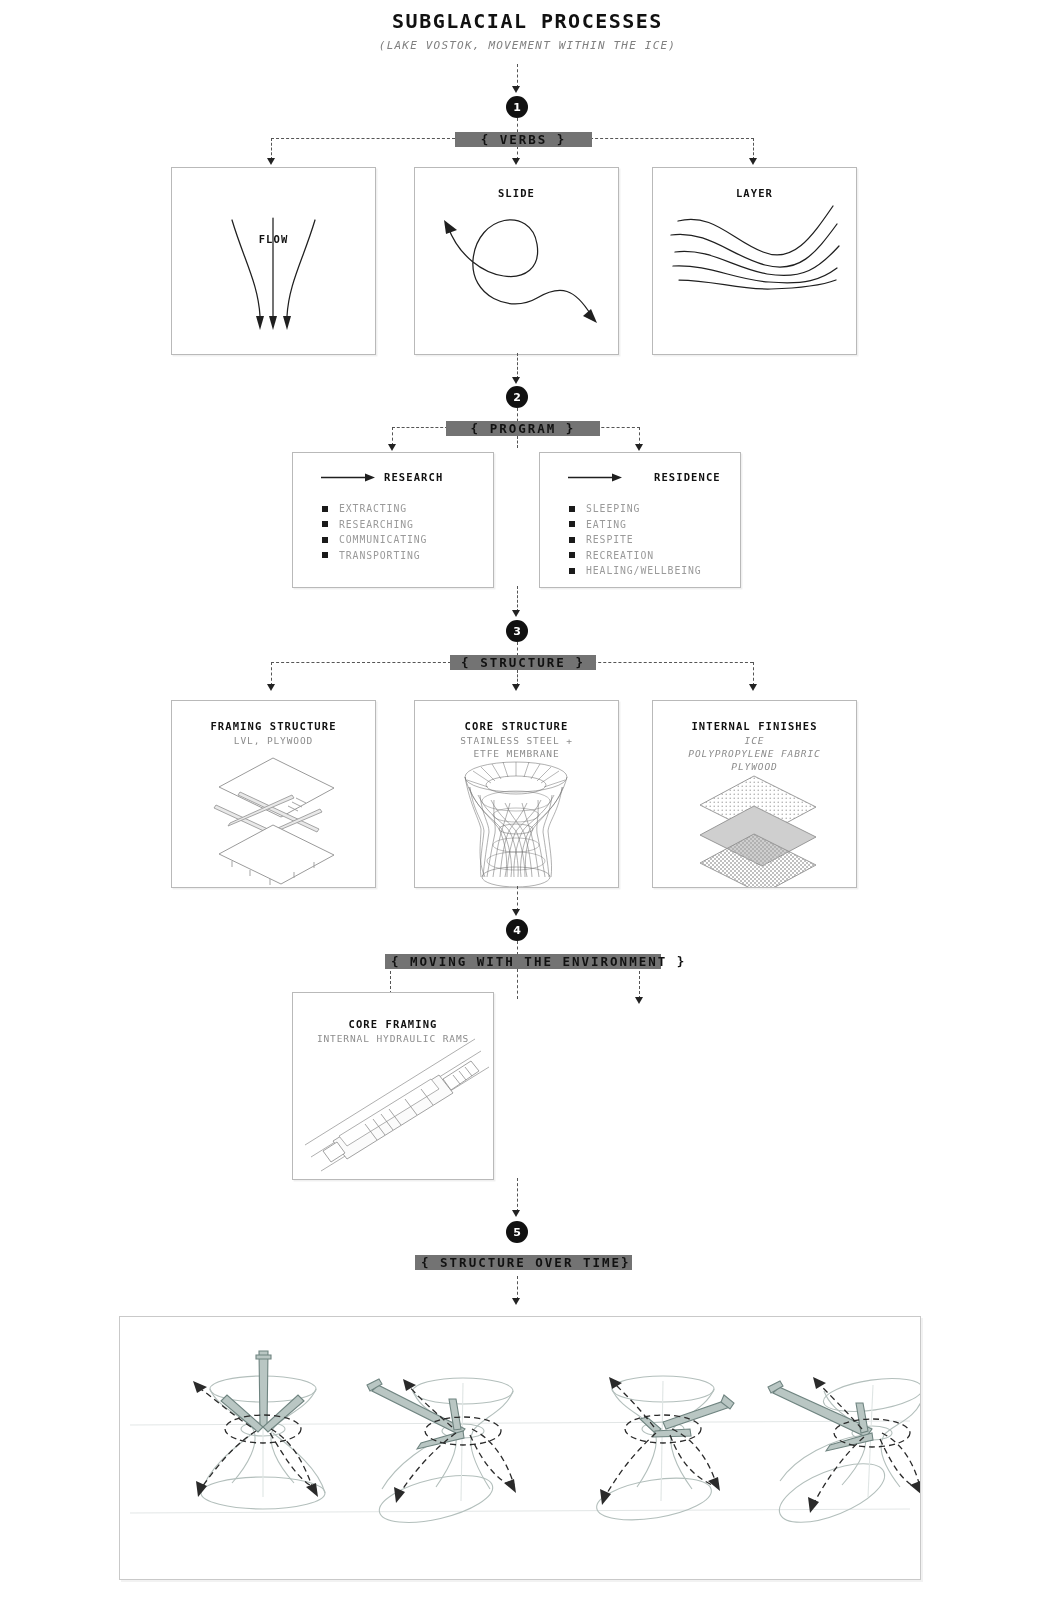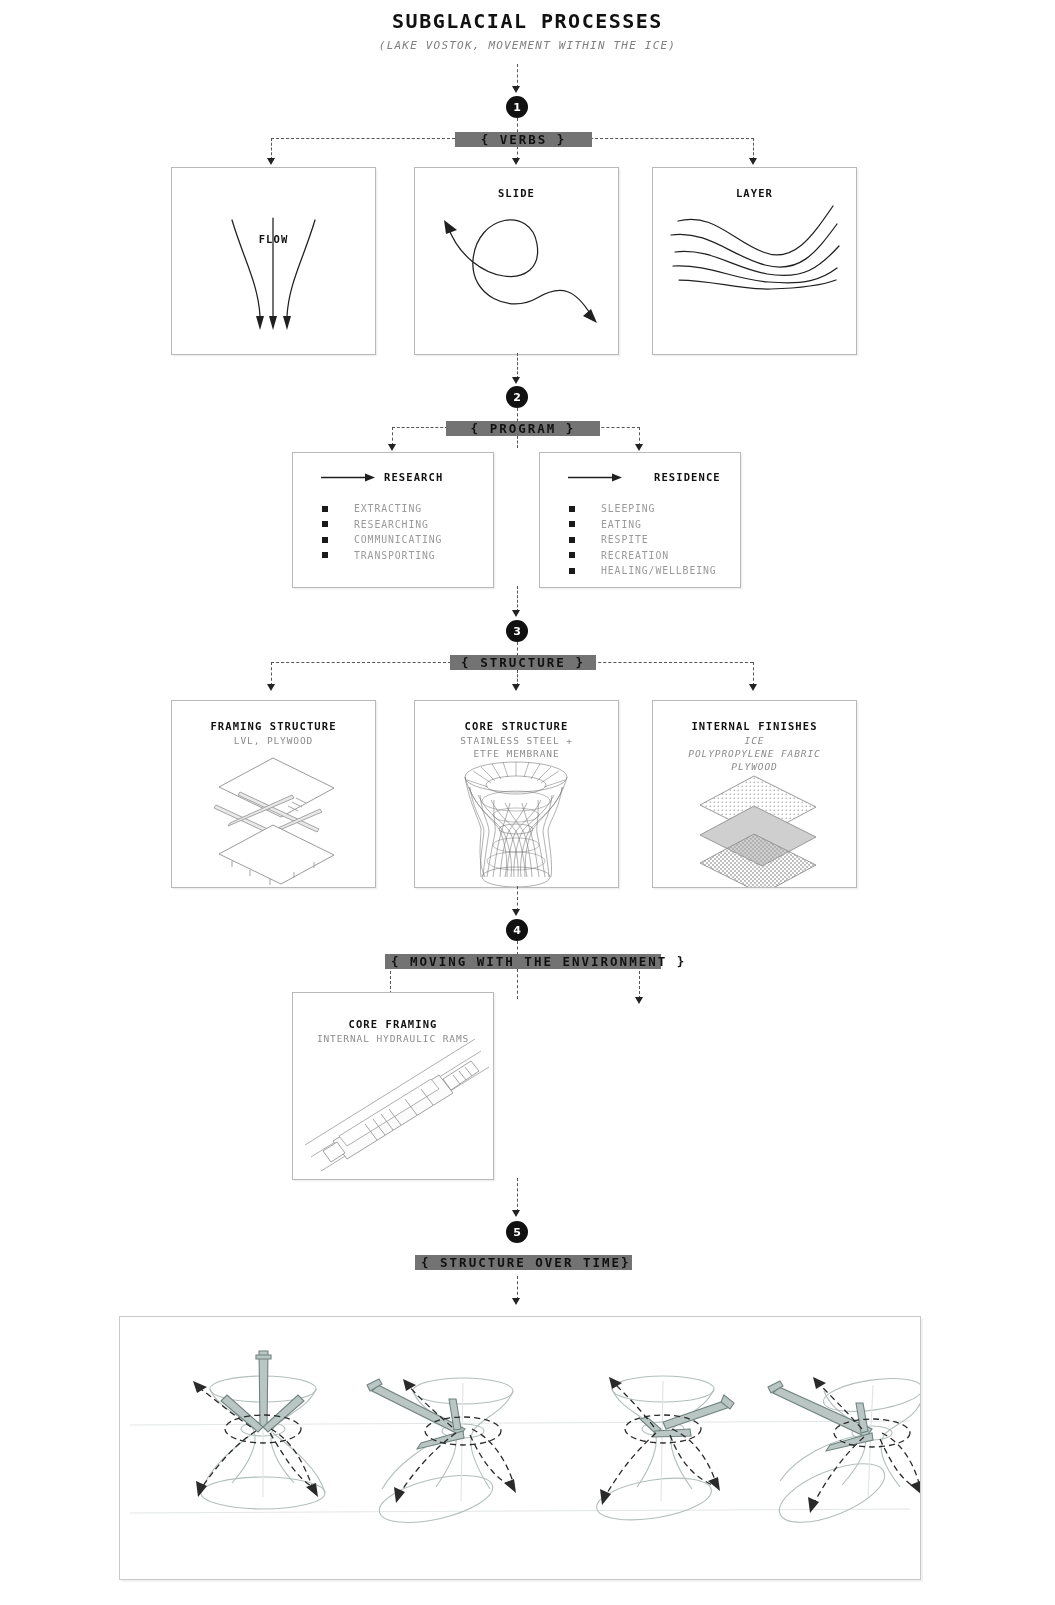--- a/index.html
+++ b/index.html
@@ -62,21 +62,21 @@
   .cardArt{position:absolute;left:0;top:0;width:100%;height:100%;}
 
   
   .progHead{
     position:absolute;display:flex;align-items:center;gap:9px;
     font-size:10.5px;font-weight:bold;letter-spacing:1.1px;color:#111;
   }
   .progArrowSvg{display:block;}
   .progList{position:absolute;}
   .progItem{
-    display:flex;align-items:center;gap:26px;
+    display:flex;align-items:center;gap:11px;
     font-size:9.8px;letter-spacing:0.9px;color:#9a9a9a;line-height:15.5px;
   }
   .sq{width:6px;height:6px;background:#1a1a1a;flex:0 0 6px;}
 
   .bottomPanel{
     position:absolute;background:#fff;border:1px solid #c9c9c9;
     box-shadow:2px 2px 0 rgba(0,0,0,0.05);
   }
 </style>
 </head>

